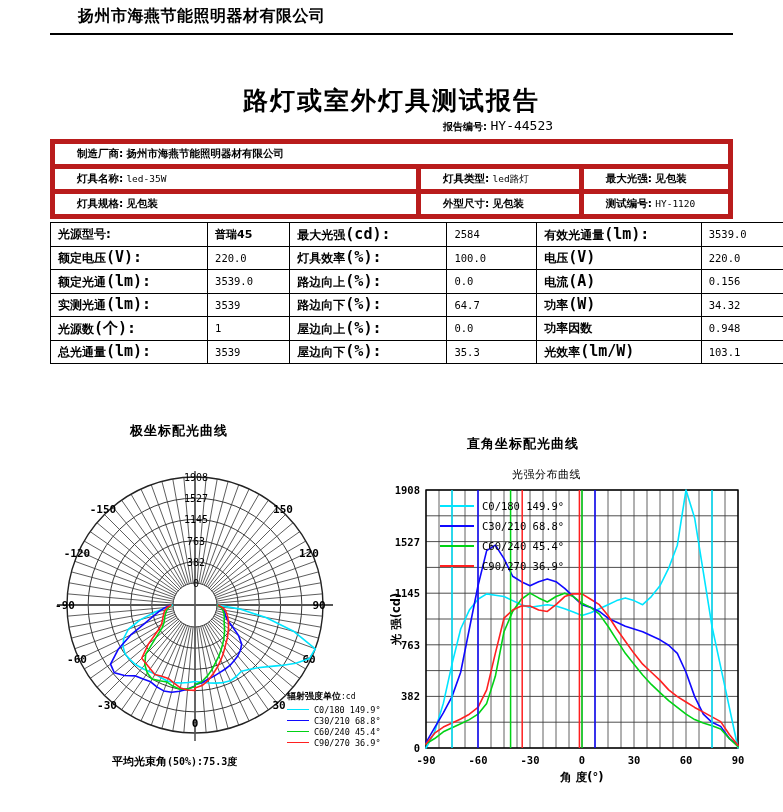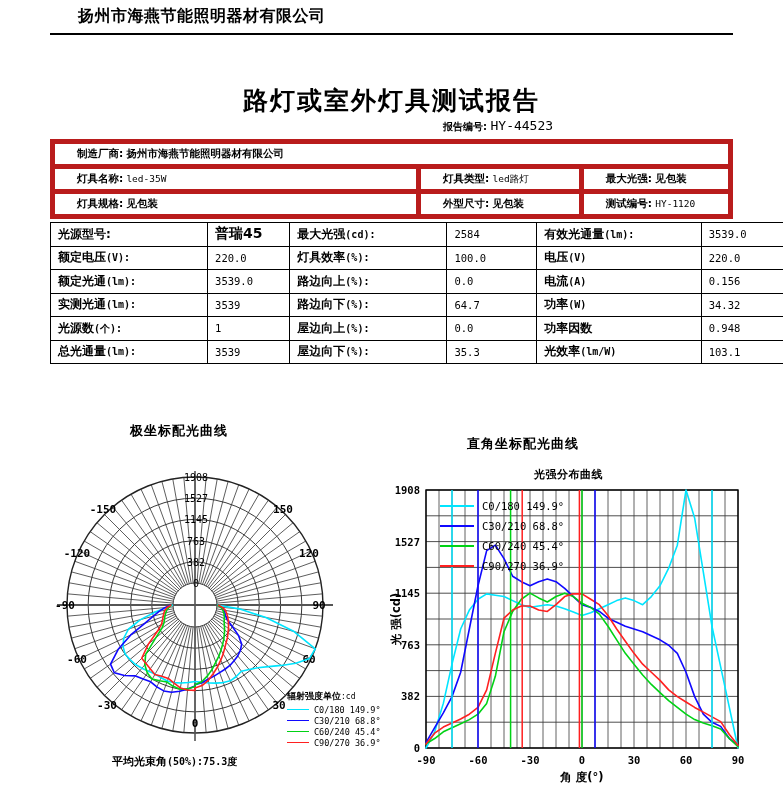--- a/index.html
+++ b/index.html
@@ -57,33 +57,33 @@
     table-layout:fixed;
   }
   table.spec td{
     border:1px solid #000;
     height:22.5px;
     padding:0 7px;
     font-size:11px;
     vertical-align:middle;
   }
   table.spec td.k{font-weight:bold;font-size:12px;}
-  table.spec td.k .u{font-weight:bold;font-size:10px;font-family:"DejaVu Sans Mono","Liberation Mono",monospace;}
+  table.spec td.k .u{font-weight:bold;font-size:15px;font-family:"DejaVu Sans Mono","Liberation Mono",monospace;}
   table.spec td.v{font-family:"DejaVu Sans Mono","Liberation Mono",monospace;font-size:10.5px;}
-  table.spec td.v .cn{font-family:"DejaVu Sans","Liberation Sans",sans-serif;font-weight:bold;font-size:14px;}
+  table.spec td.v .cn{font-family:"DejaVu Sans","Liberation Sans",sans-serif;font-weight:bold;font-size:11px;}
 
   
   .chart-head{
     position:absolute;font-size:13px;font-weight:bold;letter-spacing:1px;
   }
   #polar-head{left:130px;top:422px;}
   #cart-head{left:467px;top:435px;}
   .sub-head{
     position:absolute;left:512px;top:467px;
-    font-size:11px;font-weight:bold;letter-spacing:0.5px;margin-left:22px;
+    font-size:11px;font-weight:normal;letter-spacing:0.5px;
   }
 
   
   #polar-chart{position:absolute;left:55px;top:455px;width:330px;height:310px;}
   #cart-chart{position:absolute;left:388px;top:478px;width:392px;height:320px;}
 
   .polar-legend{
     position:absolute;left:287px;top:690px;font-size:8.5px;
   }
   .polar-legend .lg-title{font-weight:bold;font-size:9px;margin-bottom:1px;}

